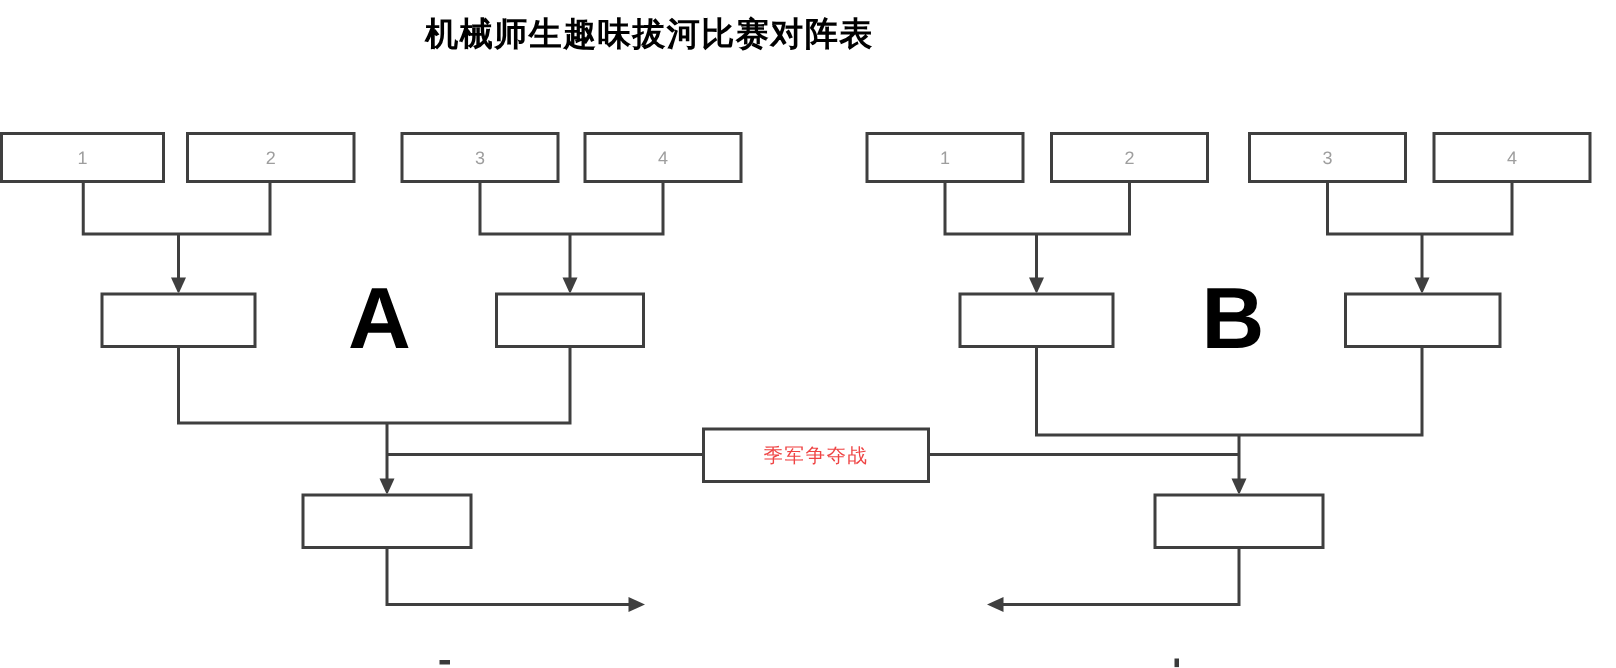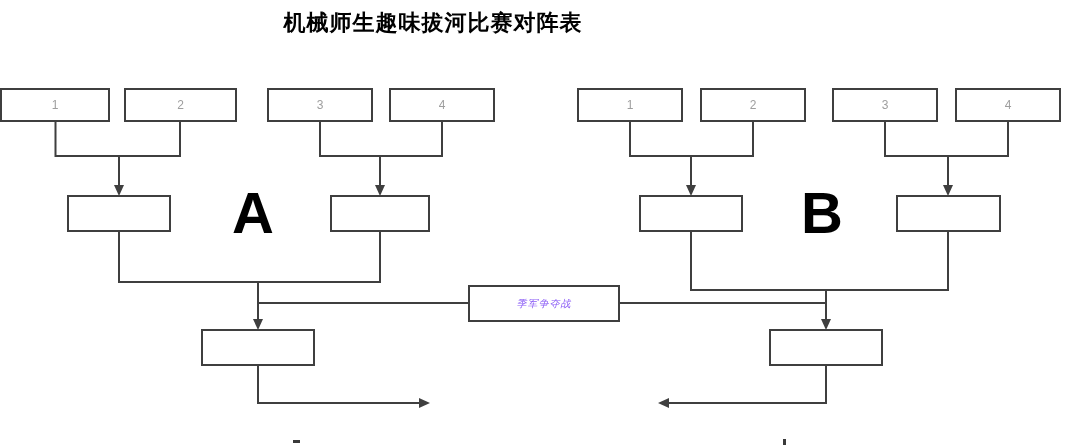--- a/index.html
+++ b/index.html
@@ -25,21 +25,21 @@
   }
   .wires{position:absolute;left:0;top:0;}
   .wire{fill:none;stroke:var(--line);stroke-width:2;}
   .ah{fill:var(--line);stroke:none;}
   .box{
     position:absolute;box-sizing:border-box;
     border:2px solid var(--line);background:var(--box-fill);
     display:flex;align-items:center;justify-content:center;
   }
   .team-num{font-size:12px;color:var(--muted-text);}
-  .match-label{font-size:10px;color:#8b5cf6;letter-spacing:1px;font-style:italic;}
+  .match-label{font-size:13px;color:#ef4444;letter-spacing:1px;}
   .group-label{
     position:absolute;width:80px;text-align:center;
     font-size:58px;font-weight:bold;color:var(--label-text);
     line-height:60px;
   }
   .artifact{position:absolute;background:#3a3a3a;}
 </style>
 </head>
 <body>
 

